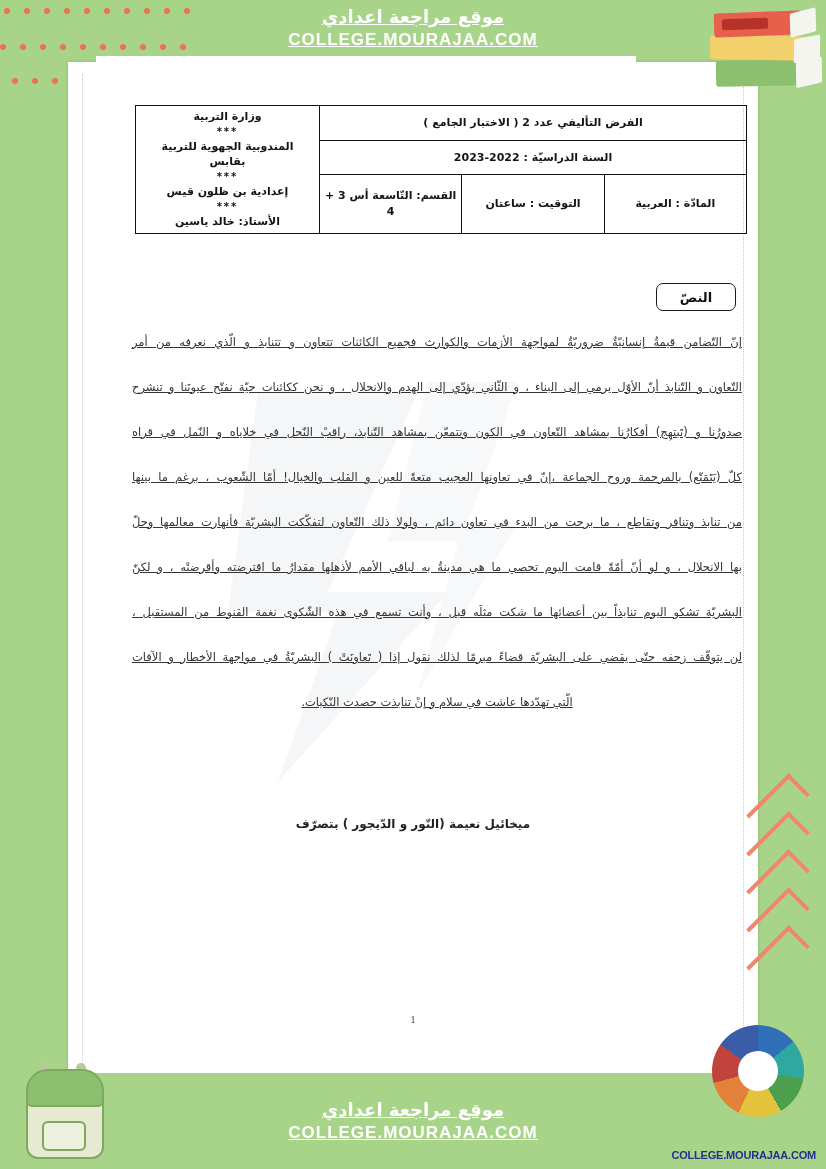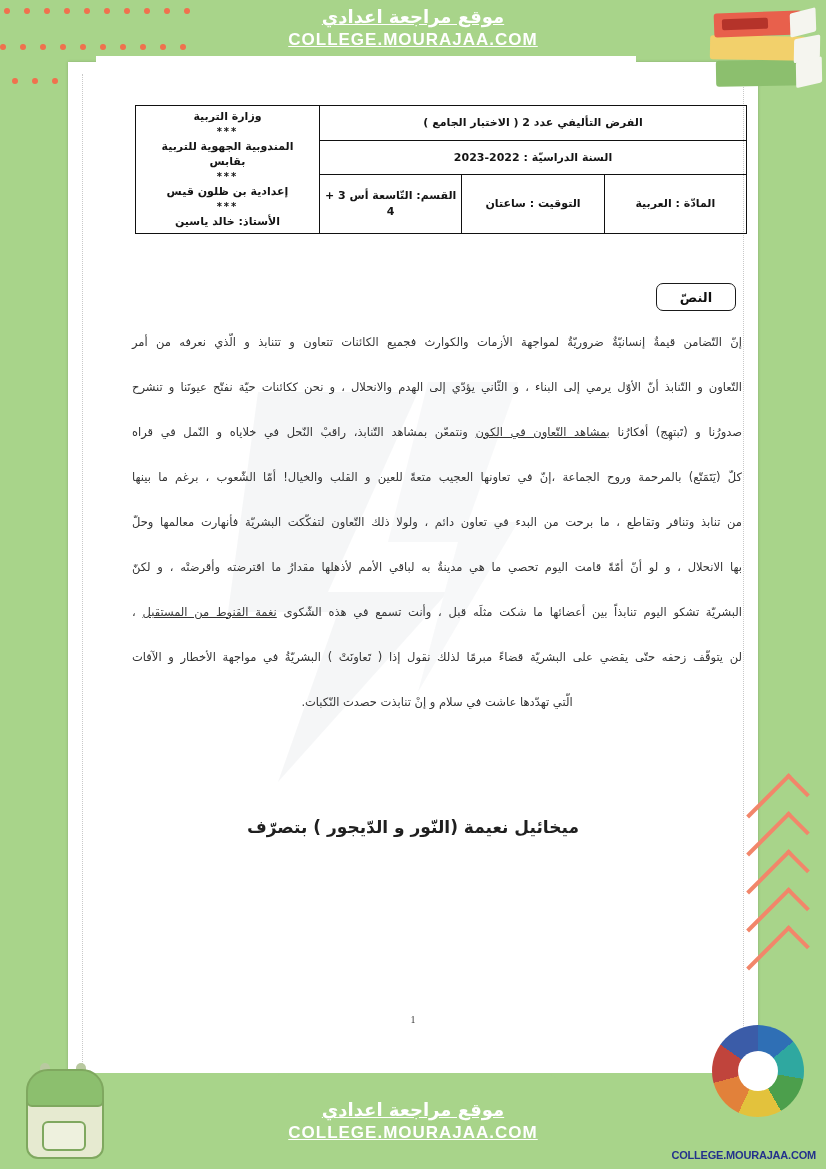--- a/index.html
+++ b/index.html
@@ -337,36 +337,37 @@
     line-height: 1;
     height: 45px;
     white-space: nowrap;
     text-align: justify;
     text-align-last: justify;
     direction: rtl;
     font-family: "DejaVu Sans", sans-serif;
     color: #343434;
     display: flex;
     align-items: center;
+    text-decoration: underline;
   }
   .tline > span { display: inline-block; width: 100%; }
   .tline u { text-decoration: underline; }
   .tline.last {
     text-align-last: center;
     text-align: center;
     align-items: center;
   }
 
   .attribution {
     position: absolute;
     right: 0;
     left: 0;
     top: 755px;
     text-align: center;
-    font-size: 17px;
+    font-size: 12px;
     font-weight: bold;
     color: #1f1f1f;
     direction: rtl;
   }
 
   .page-num {
     position: absolute;
     left: 0;
     right: 0;
     top: 952px;

